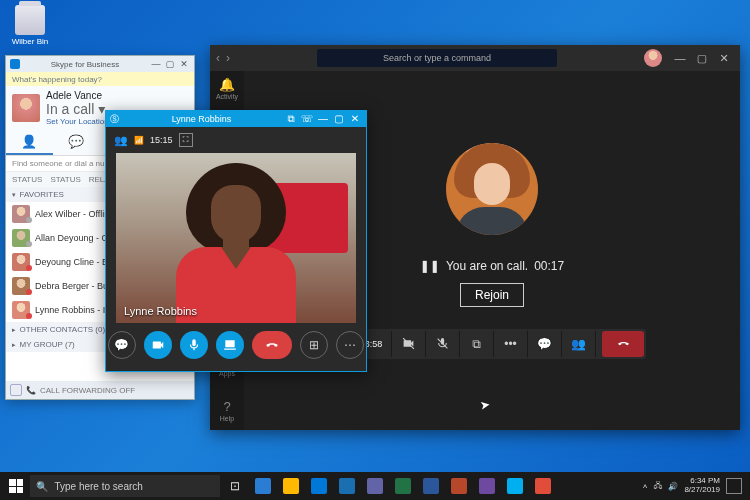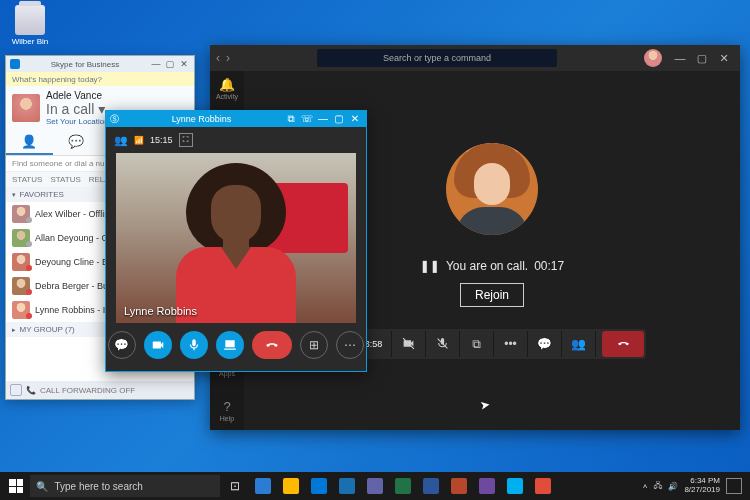--- a/index.html
+++ b/index.html
@@ -246,20 +246,24 @@
         <div class="dot busy"></div>
         <div class="ctxt"><span>Debra Berger</span> - <span>Bus</span></div>
       </div>
     <div class="sfb-contact">
         <div class="cav c5"></div>
         <div class="dot busy"></div>
         <div class="ctxt"><span>Lynne Robbins</span> - <span>In</span></div>
       </div>
     <div class="sfb-grp">
         <span class="tri">▸</span>
+        <span>OTHER CONTACTS (0)</span>
+      </div>
+    <div class="sfb-grp">
+        <span class="tri">▸</span>
         <span>MY GROUP (7)</span>
       </div>
     <div class="sfb-foot">
       <div class="fico"></div>
       <span>📞</span>
       <span>CALL FORWARDING OFF</span>
     </div>
   </div>
 
   <div class="call">

